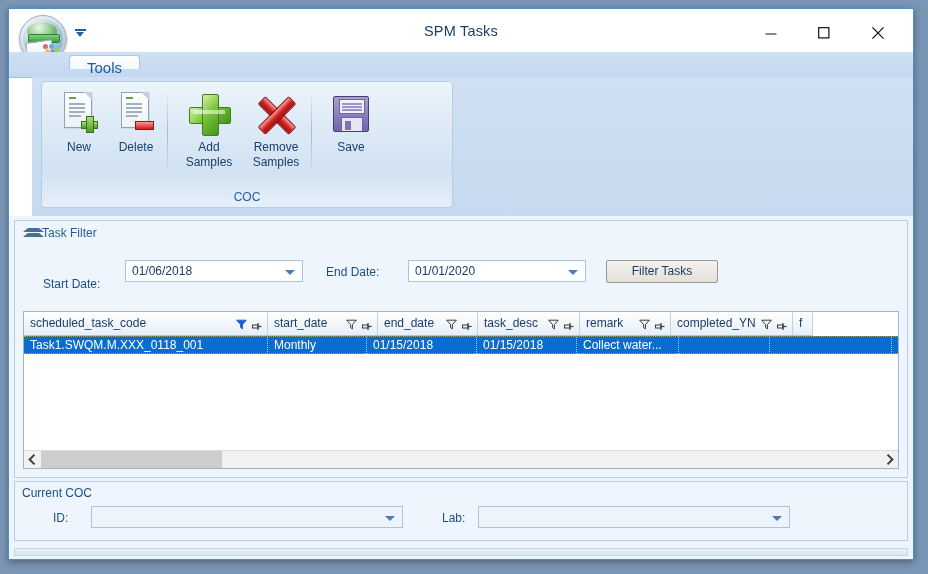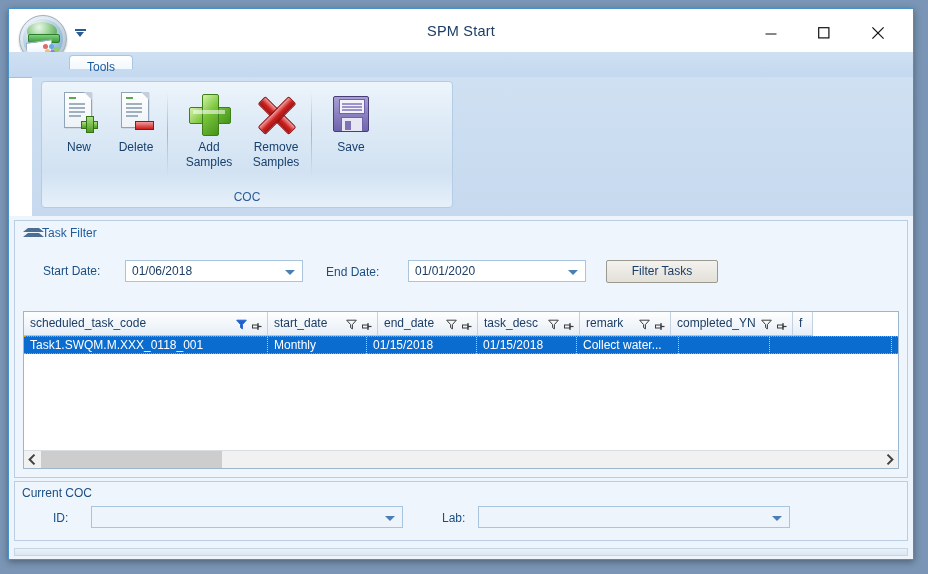--- a/index.html
+++ b/index.html
@@ -84,21 +84,21 @@
     position:absolute;left:0;top:43px;right:0;height:25px;
     background:linear-gradient(#cfe0f2,#c3d8ef);
     border-bottom:1px solid #a3c0dd;
   }
   .tab{
     position:absolute;left:60px;top:3px;height:14px;
     padding:0 17px;line-height:23px;
     background:linear-gradient(#ffffff,#f2f8fd);
     border:1px solid #a9c6e0;border-bottom:none;
     border-radius:4px 4px 0 0;
-    font-size:12px;color:#1b5a9e;
+    font-size:15px;color:#1b5a9e;
     box-sizing:border-box;
   }
 
   
   .ribbon{
     position:absolute;left:0;top:68px;right:0;height:139px;
     background:linear-gradient(#cfe0f2,#c6d9ee);
     border-bottom:1px solid #a7c2dc;
     margin-left:23px;
   }
@@ -309,21 +309,21 @@
           <i style="left:6px;top:0;background:#6aa8e0"></i>
           <i style="left:11px;top:3px;background:#8fd06a"></i>
           <i style="left:2px;top:5px;background:#e0c76a"></i>
           <i style="left:7px;top:6px;background:#b06ae0"></i>
         </div>
       </div>
     </div>
 
     <div class="qat-arrow"></div>
 
-    <div class="titlebar-text">SPM Start</div>
+    <div class="titlebar-text">SPM Tasks</div>
 
     <div class="wbtn" id="btn-min">
       <svg width="13" height="12" viewBox="0 0 13 12">
           <line x1="1" y1="7" x2="12" y2="7" stroke="#111" stroke-width="1.2"></line>
         </svg>
     </div>
     <div class="wbtn" id="btn-max">
       <svg width="13" height="13" viewBox="0 0 13 13">
           <rect x="1.2" y="1.2" width="10.2" height="10.2" fill="none" stroke="#111" stroke-width="1.2"></rect>
         </svg>
@@ -419,21 +419,21 @@
     <div class="panel-filter">
 
       <div class="panel-caption">
         <span class="chev">
             <b class="t1"></b>
             <b class="t2"></b>
           </span>
         <span class="txt">Task Filter</span>
       </div>
 
-      <div class="lbl" style="left:28px;top:43px">Start Date:</div>
+      <div class="lbl" style="left:28px;top:56px">Start Date:</div>
       <div class="combo" style="left:110px;top:39px;width:178px">
         <span class="val">01/06/2018</span>
         <span class="arrow"></span>
       </div>
 
       <div class="lbl" style="left:311px;top:44px">End Date:</div>
       <div class="combo" style="left:393px;top:39px;width:178px">
         <span class="val">01/01/2020</span>
         <span class="arrow"></span>
       </div>

